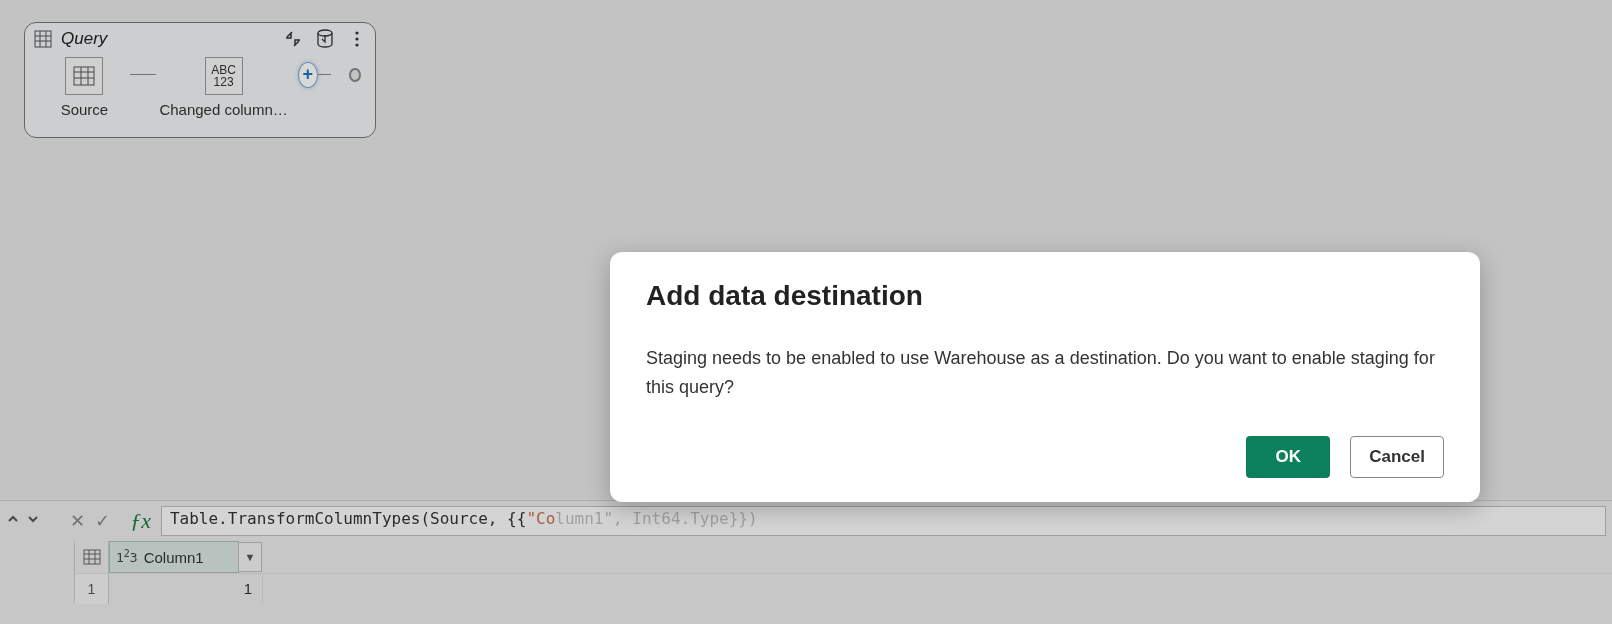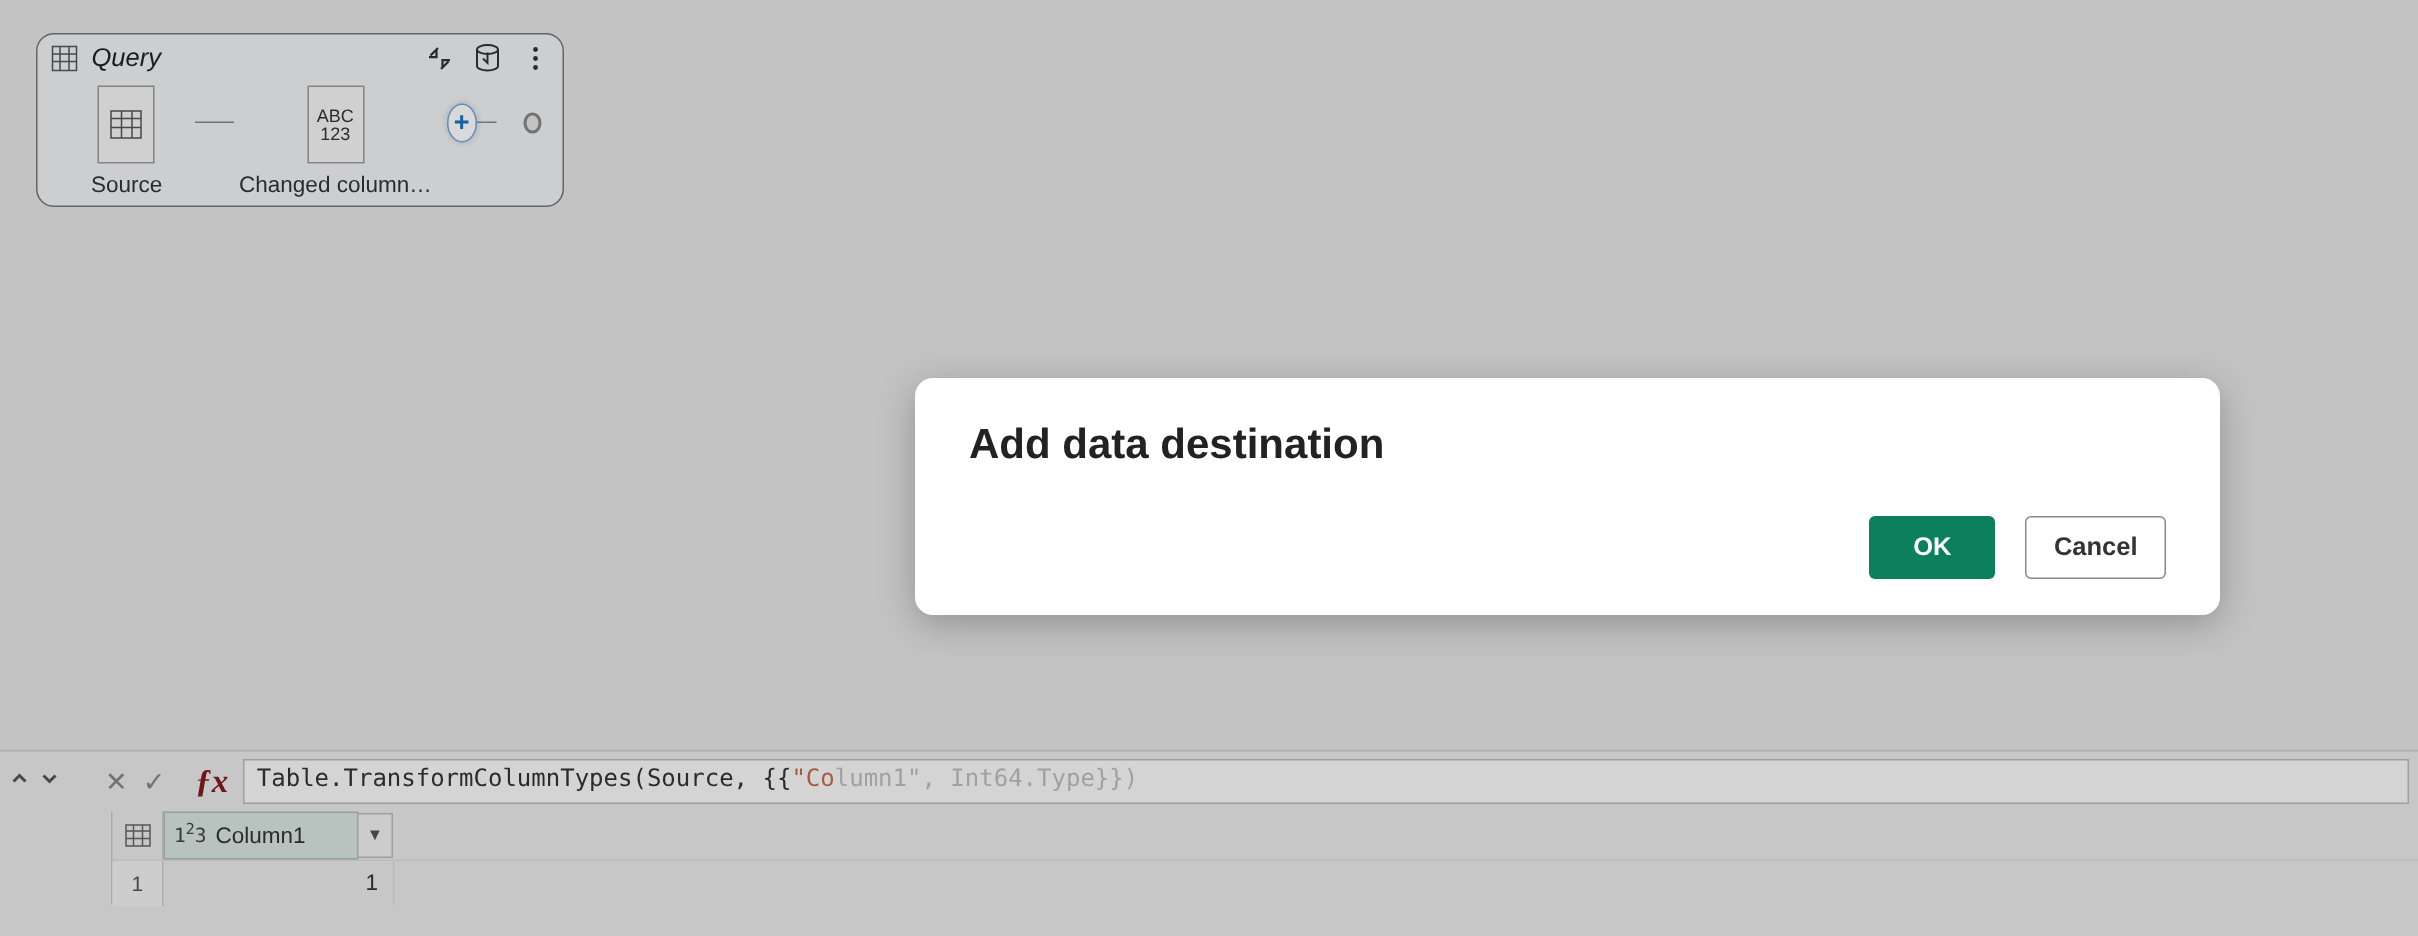--- a/index.html
+++ b/index.html
@@ -48,21 +48,21 @@
   .steps-row {
     display:flex; align-items:center;
     padding: 2px 14px 4px 14px;
     gap: 0;
   }
   .step {
     display:flex; flex-direction:column; align-items:center;
     width: 120px;
   }
   .step-icon-box {
-    width: 38px; height: 52px;
+    width: 38px; height: 38px;
     border: 1px solid #9a9a9a;
     display:flex; align-items:center; justify-content:center;
     background:#f5f5f5;
     font-size:13px;
     color:#333;
   }
   .abc123 { flex-direction:column; line-height:1; font-size:12px; text-align:center; gap:0;}
   .step-label {
     font-size: 15px; color:#333; margin-top:6px;
     white-space:nowrap; overflow:hidden; text-overflow:ellipsis;
@@ -93,21 +93,21 @@
     border-top:1px solid #ccc;
   }
   .fx-row {
     display:flex; align-items:center;
     height:40px;
     padding: 0 6px;
     gap: 10px;
   }
   .chevs { display:flex; gap:6px; color:#555; font-size:16px;}
   .fx-btns { display:flex; gap:10px; color:#888; font-size:18px; margin-left:20px; }
-  .fx-glyph { font-style:italic; font-family: "Cambria Math", serif; font-size:22px; color:#7f1d1d; margin-left:10px;font-weight:bold;}
+  .fx-glyph { font-style:italic; font-family: "Cambria Math", serif; font-size:22px; color:#15803d; margin-left:10px;}
   .fx-input {
     flex:1; height:30px;
     border:1px solid #bbb; background:#fafafa;
     padding: 2px 8px;
     font-family: Consolas, monospace; font-size:16px; color:#333;
     white-space:nowrap; overflow:hidden;
   }
   .fx-input .str { color:#c36b4f; }
   .fx-input .fade { color:#bdbdbd; }
 
@@ -303,17 +303,18 @@
         <div class="cell">1</div>
       </div>
     </div>
   </div>
 
   <div class="overlay"></div>
 </div>
 
 <div class="dialog">
   <div class="dlg-title">Add data destination</div>
+  <div class="dlg-body">Staging needs to be enabled to use Warehouse as a destination. Do you want to enable staging for this query?</div>
   <div class="dlg-buttons">
     <div class="btn btn-primary">OK</div>
     <div class="btn btn-secondary">Cancel</div>
   </div>
 </div>
 
 </body></html>

